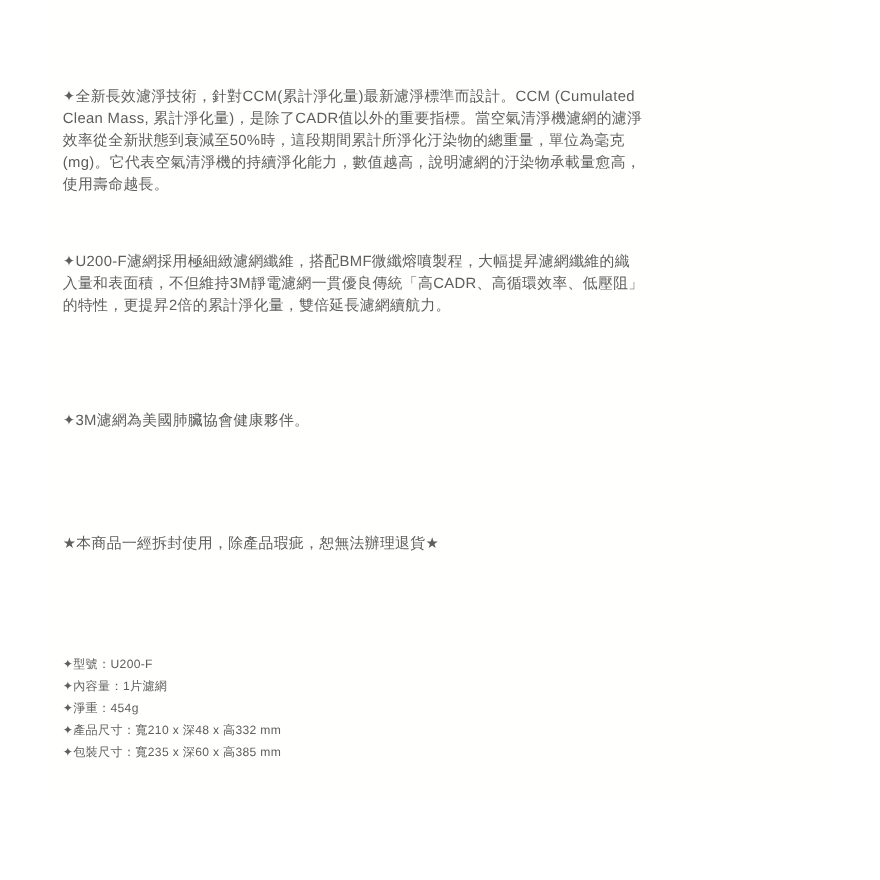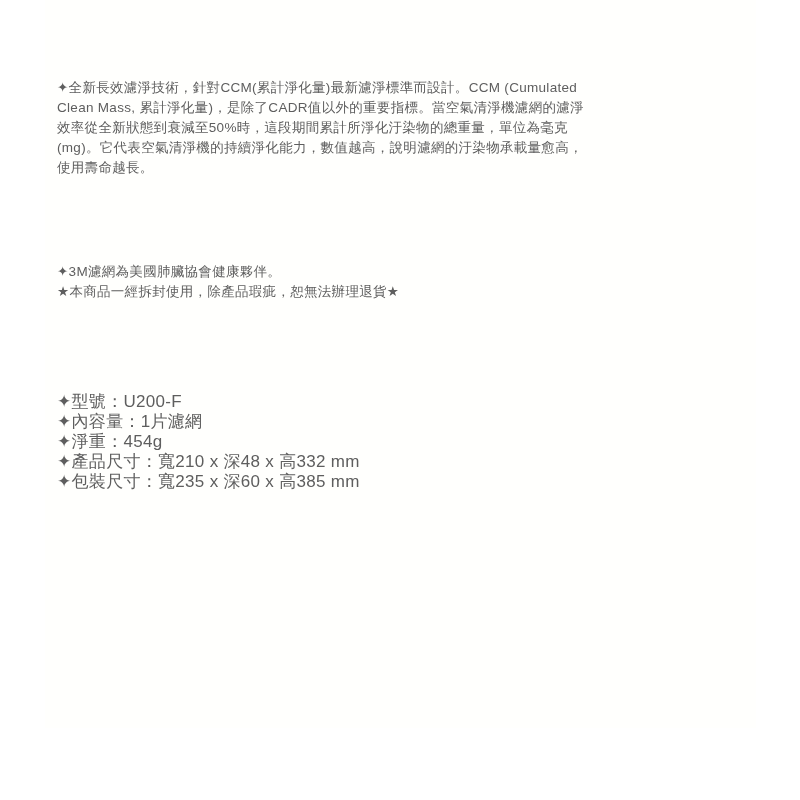--- a/index.html
+++ b/index.html
@@ -34,43 +34,44 @@
   .para {
     margin: 0;
     font-size: 13.5px;
     line-height: 20px;
     letter-spacing: 0.3px;
     color: #5e5e5e;
     word-break: break-word;
   }
   .para-2 { margin-top: 50px; }
   .para-3 { margin-top: 84px; }
-  .notice { }
+  .notice { margin-top: 92px; }
   .spec-list {
     list-style: none;
     margin: 90px 0 0 0;
     padding: 0;
   }
   .spec-item {
-    font-size: 17px;
+    font-size: 11px;
     line-height: 20px;
     letter-spacing: 0.3px;
     color: #5e5e5e;
   }
   .spec-item + .spec-item { }
 </style>
 </head>
 <body>
 
 <div class="content-card"></div>
 
 <div class="content">
 
   <p class="para para-1">✦全新長效濾淨技術，針對CCM(累計淨化量)最新濾淨標準而設計。CCM (Cumulated Clean Mass, 累計淨化量)，是除了CADR值以外的重要指標。當空氣清淨機濾網的濾淨效率從全新狀態到衰減至50%時，這段期間累計所淨化汙染物的總重量，單位為毫克(mg)。它代表空氣清淨機的持續淨化能力，數值越高，說明濾網的汙染物承載量愈高，使用壽命越長。</p>
 
+  <p class="para para-2">✦U200-F濾網採用極細緻濾網纖維，搭配BMF微纖熔噴製程，大幅提昇濾網纖維的織入量和表面積，不但維持3M靜電濾網一貫優良傳統「高CADR、高循環效率、低壓阻」的特性，更提昇2倍的累計淨化量，雙倍延長濾網續航力。</p>
 
   <p class="para para-3">✦3M濾網為美國肺臟協會健康夥伴。</p>
 
   <p class="para notice">★本商品一經拆封使用，除產品瑕疵，恕無法辦理退貨★</p>
 
   <ul class="spec-list">
     <li class="spec-item">
       <span>✦</span><span>型號</span><span>：</span><span>U200-F</span>
     </li>
     <li class="spec-item">

